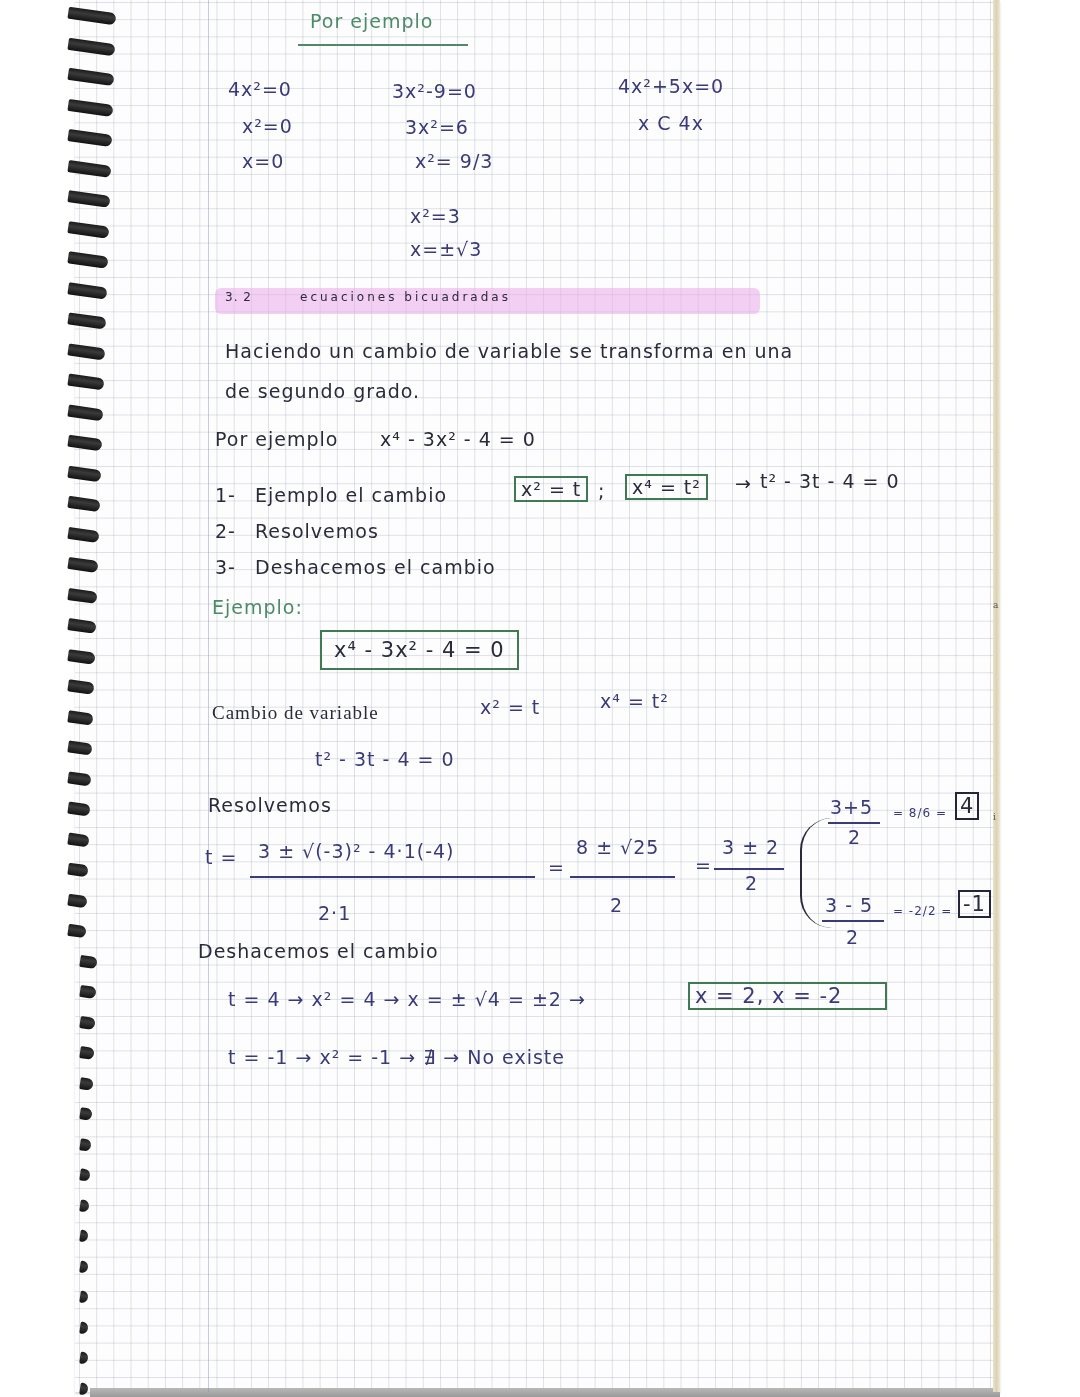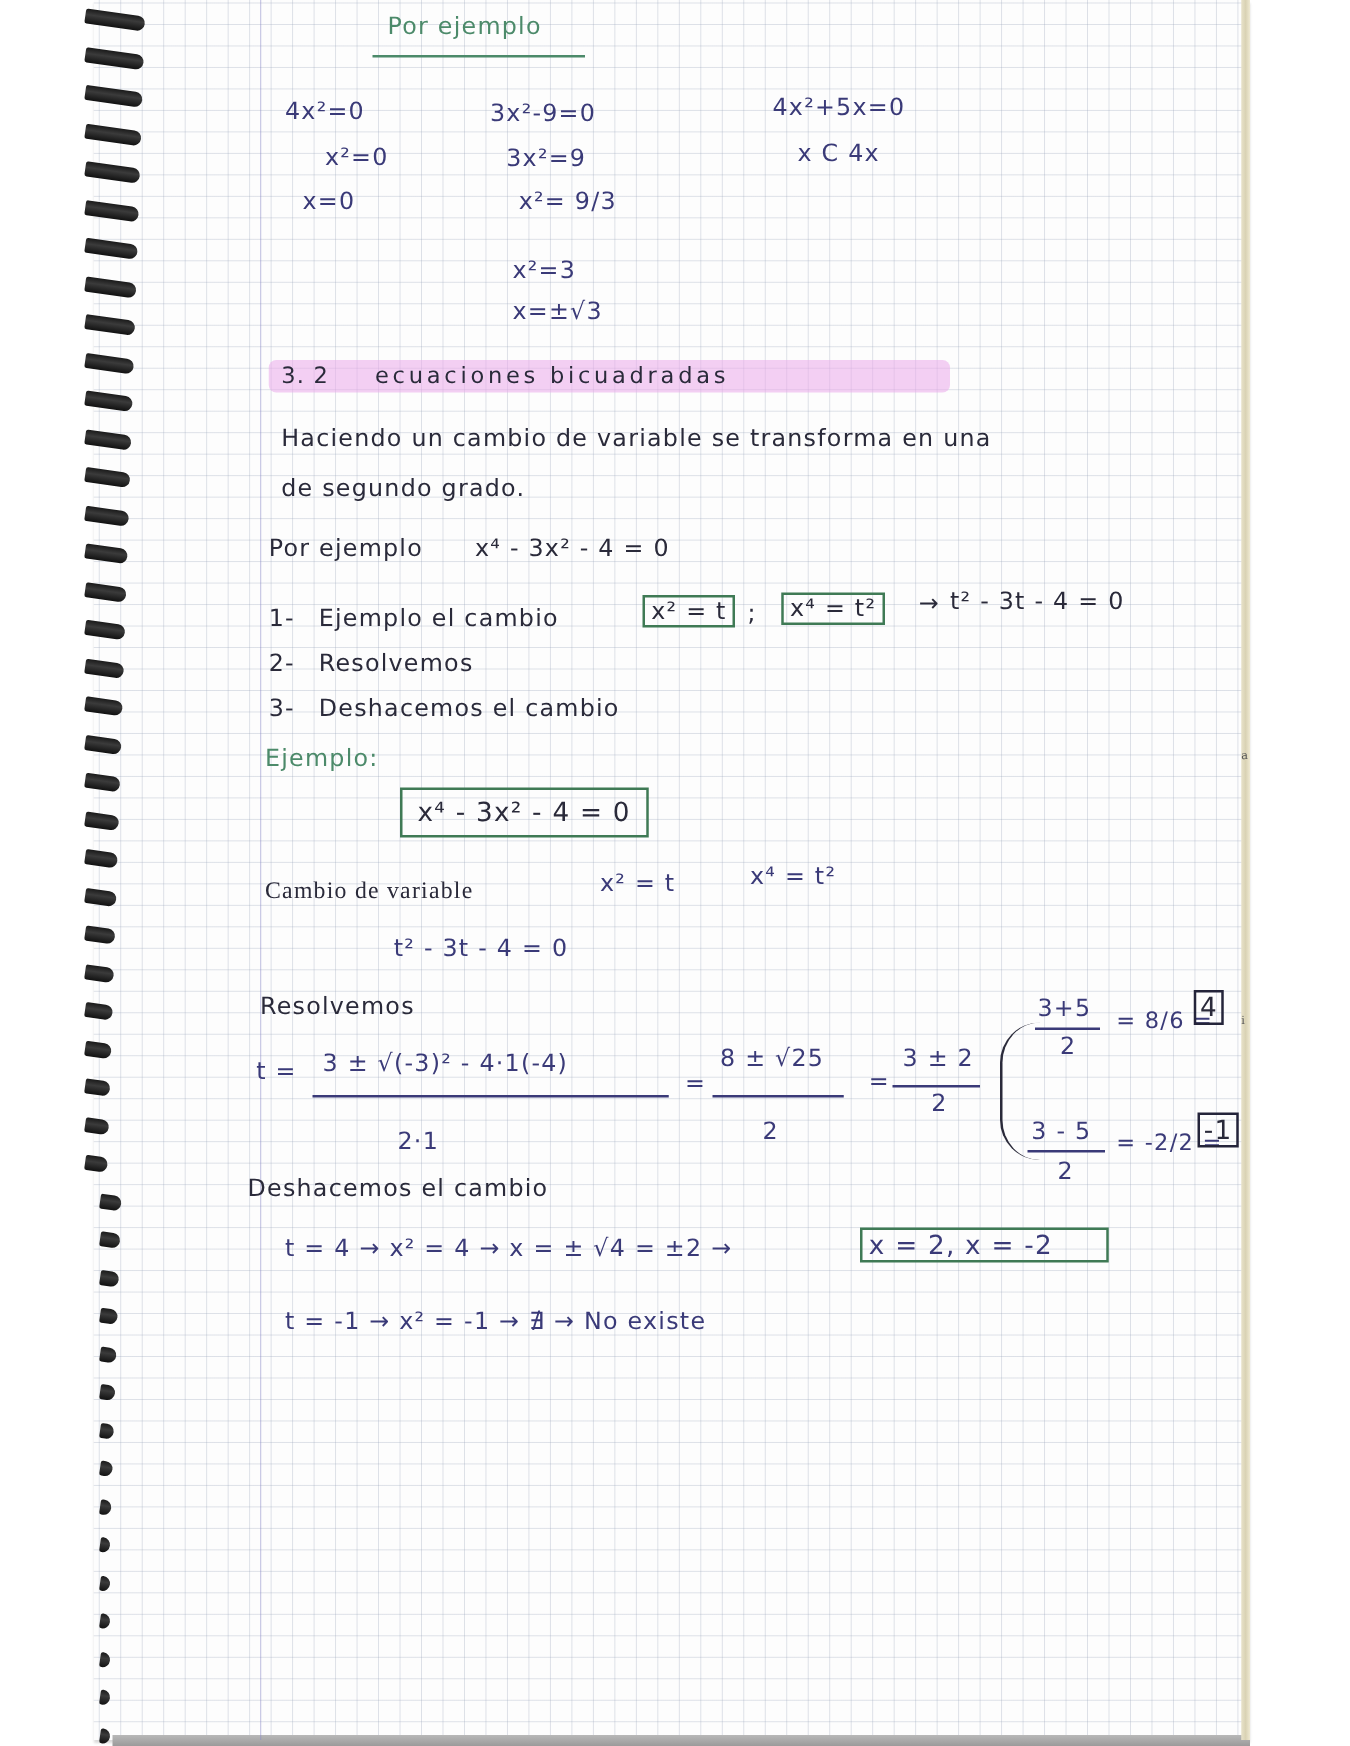--- a/index.html
+++ b/index.html
@@ -31,21 +31,21 @@
   .edge-mark { position:absolute; left:993px; font-size:9px; color:#555; font-family:"DejaVu Serif", serif; }
   .spiral { position:absolute; left:68px; top:0; width:60px; height:1397px; }
   .coil {
     position:absolute; left:0; height:12px; border-radius:3px 10px 10px 3px;
     background:linear-gradient(#1a1a1a,#3b3b3b 40%,#111);
     transform:rotate(8deg);
   }
   .ink { position:absolute; white-space:nowrap; color:#3a3a78; font-family:"DejaVu Sans", sans-serif; letter-spacing:1px; }
   .blk { color:#2a2a3a; }
   .grn { color:#4c8a6a; }
-  .sm { font-size:18px; }
+  .sm { font-size:12px; }
   .md { font-size:19px; }
   .lg { font-size:21px; }
   .box { border:2px solid #3f7a55; padding:0 5px; }
   .box-blk { border:2px solid #24243a; padding:0 3px; }
   .hrule { position:absolute; height:2px; background:#3a3a78; }
   .hrule.grn { background:#4c8a6a; }
   .brace {
     position:absolute; width:30px; height:110px; border-left:2px solid #2a2a3a;
     border-radius:40px 0 0 40px;
   }
@@ -109,25 +109,25 @@
     <div class="coil" style="top: 1291px; width: 8px; left: 12px;"></div>
     <div class="coil" style="top: 1321.5px; width: 8px; left: 12px;"></div>
     <div class="coil" style="top: 1352px; width: 8px; left: 12px;"></div>
     <div class="coil" style="top: 1382.5px; width: 8px; left: 12px;"></div>
   </div>
 
 <div class="ink grn md" style="left:310px; top:10px;">Por ejemplo</div>
 <div class="hrule grn" style="left:298px; top:44px; width:170px;"></div>
 
 <div class="ink md" style="left:228px; top:78px;">4x²=0</div>
-<div class="ink md" style="left:242px; top:115px;margin-left:18px;">x²=0</div>
+<div class="ink md" style="left:242px; top:115px;">x²=0</div>
 <div class="ink md" style="left:242px; top:150px;">x=0</div>
 
 <div class="ink md" style="left:392px; top:80px;">3x²-9=0</div>
-<div class="ink md" style="left:405px; top:116px;">3x²=9</div>
+<div class="ink md" style="left:405px; top:116px;">3x²=6</div>
 <div class="ink md" style="left:415px; top:150px;">x²= 9/3</div>
 <div class="ink md" style="left:410px; top:205px;">x²=3</div>
 <div class="ink md" style="left:410px; top:238px;">x=±√3</div>
 
 <div class="ink md" style="left:618px; top:75px;">4x²+5x=0</div>
 <div class="ink md" style="left:638px; top:112px;">x C 4x</div>
 
 <div class="pink-hl" style="left:215px; top:288px; width:545px;"></div>
 <div class="ink blk sm" style="left:225px; top:290px;">3. 2</div>
 <div class="ink blk sm" style="left:300px; top:290px; letter-spacing:3px;">ecuaciones bicuadradas</div>

